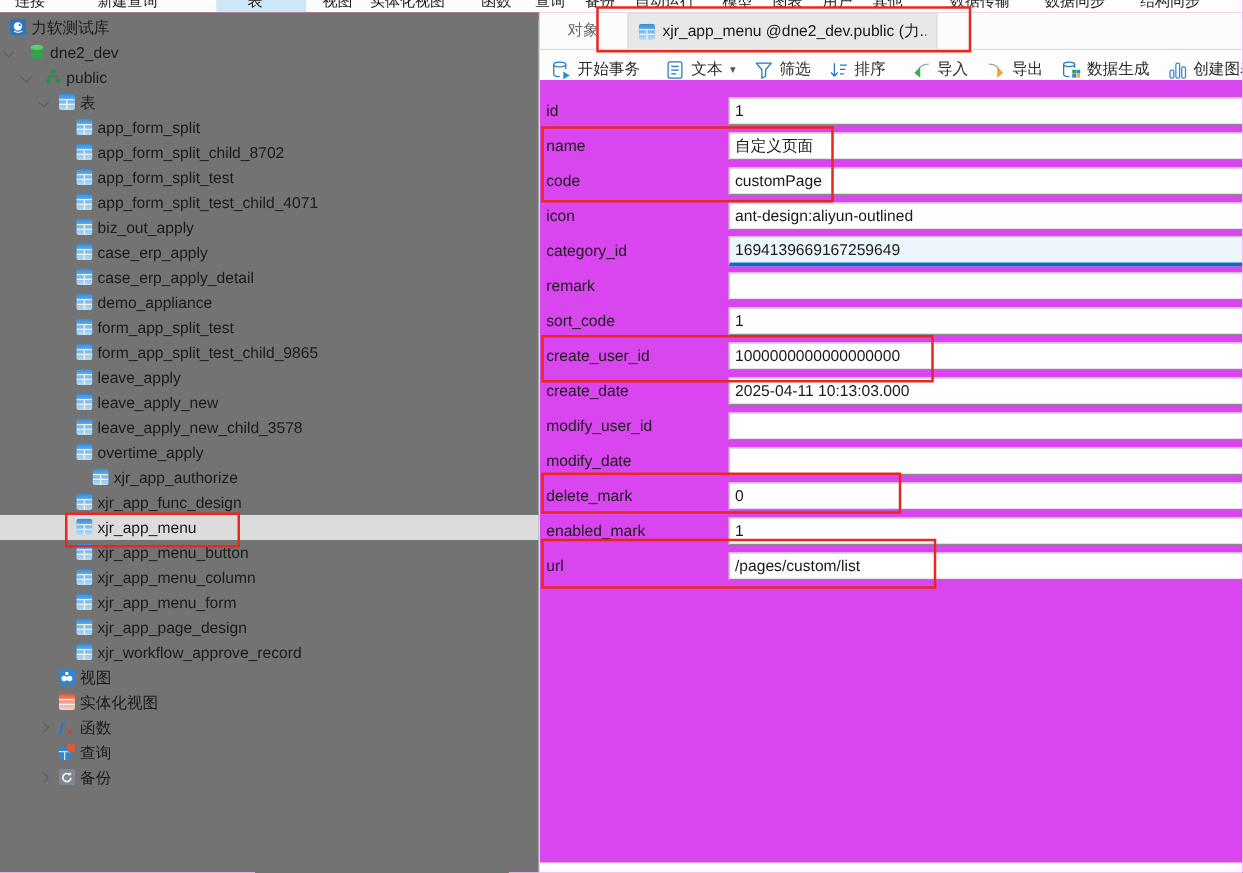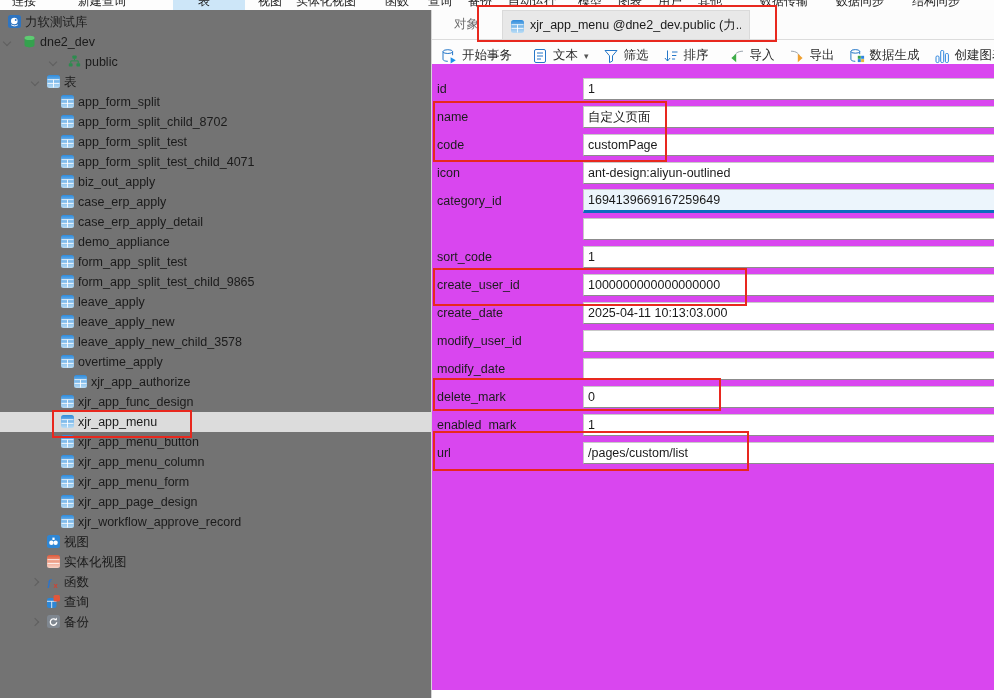--- a/index.html
+++ b/index.html
@@ -93,21 +93,21 @@
       <div class="trow" style="top: 22px;">
         <span class="chev open" style="left: 4px;"></span>
         <span class="ticon" style="left: 23px;">
           <svg width="13" height="13" viewBox="0 0 13 13" xmlns="http://www.w3.org/2000/svg">
             <path d="M1.5 2.9v7.2c0 1.3 2.3 2.3 5 2.3s5-1 5-2.3V2.9" fill="#35a14e"></path>
             <ellipse cx="6.5" cy="2.9" rx="5" ry="2.1" fill="#5ecb72"></ellipse>
           </svg>
         </span>
         <span class="tlab" style="left: 40px;">dne2_dev</span>
       </div>
-      <div class="trow" style="top: 42px; margin-left: 32px;">
+      <div class="trow" style="top: 42px;">
         <span class="chev open" style="left: 18px;"></span>
         <span class="ticon" style="left: 36px;">
           <svg width="13" height="13" viewBox="0 0 13 13" xmlns="http://www.w3.org/2000/svg">
             <rect x="4.4" y="0.5" width="4.2" height="3.2" rx="0.8" fill="#2c8c4e"></rect>
             <path d="M6.5 3.7v1.6M2.8 8.3V5.9h7.4v2.4" stroke="#2c8c4e" stroke-width="1" fill="none"></path>
             <rect x="0.8" y="8.3" width="3.8" height="3.2" rx="0.8" fill="#2c8c4e"></rect>
             <rect x="8.4" y="8.3" width="3.8" height="3.2" rx="0.8" fill="#2c8c4e"></rect>
           </svg>
         </span>
         <span class="tlab" style="left: 53px;">public</span>
@@ -784,20 +784,21 @@
         </div>
         <div class="frow" style="top: 67px;">
           <div class="flabel">code</div>
           <div class="finput">customPage</div>
         </div>
         <div class="frow" style="top: 123px;">
           <div class="flabel">category_id</div>
           <div class="finput focused">1694139669167259649</div>
         </div>
         <div class="frow" style="top: 151px;">
+          <div class="flabel">remark</div>
           <div class="finput"></div>
         </div>
         <div class="frow" style="top: 179px;">
           <div class="flabel">sort_code</div>
           <div class="finput">1</div>
         </div>
         <div class="frow" style="top: 207px;">
           <div class="flabel">create_user_id</div>
           <div class="finput">1000000000000000000</div>
         </div>

